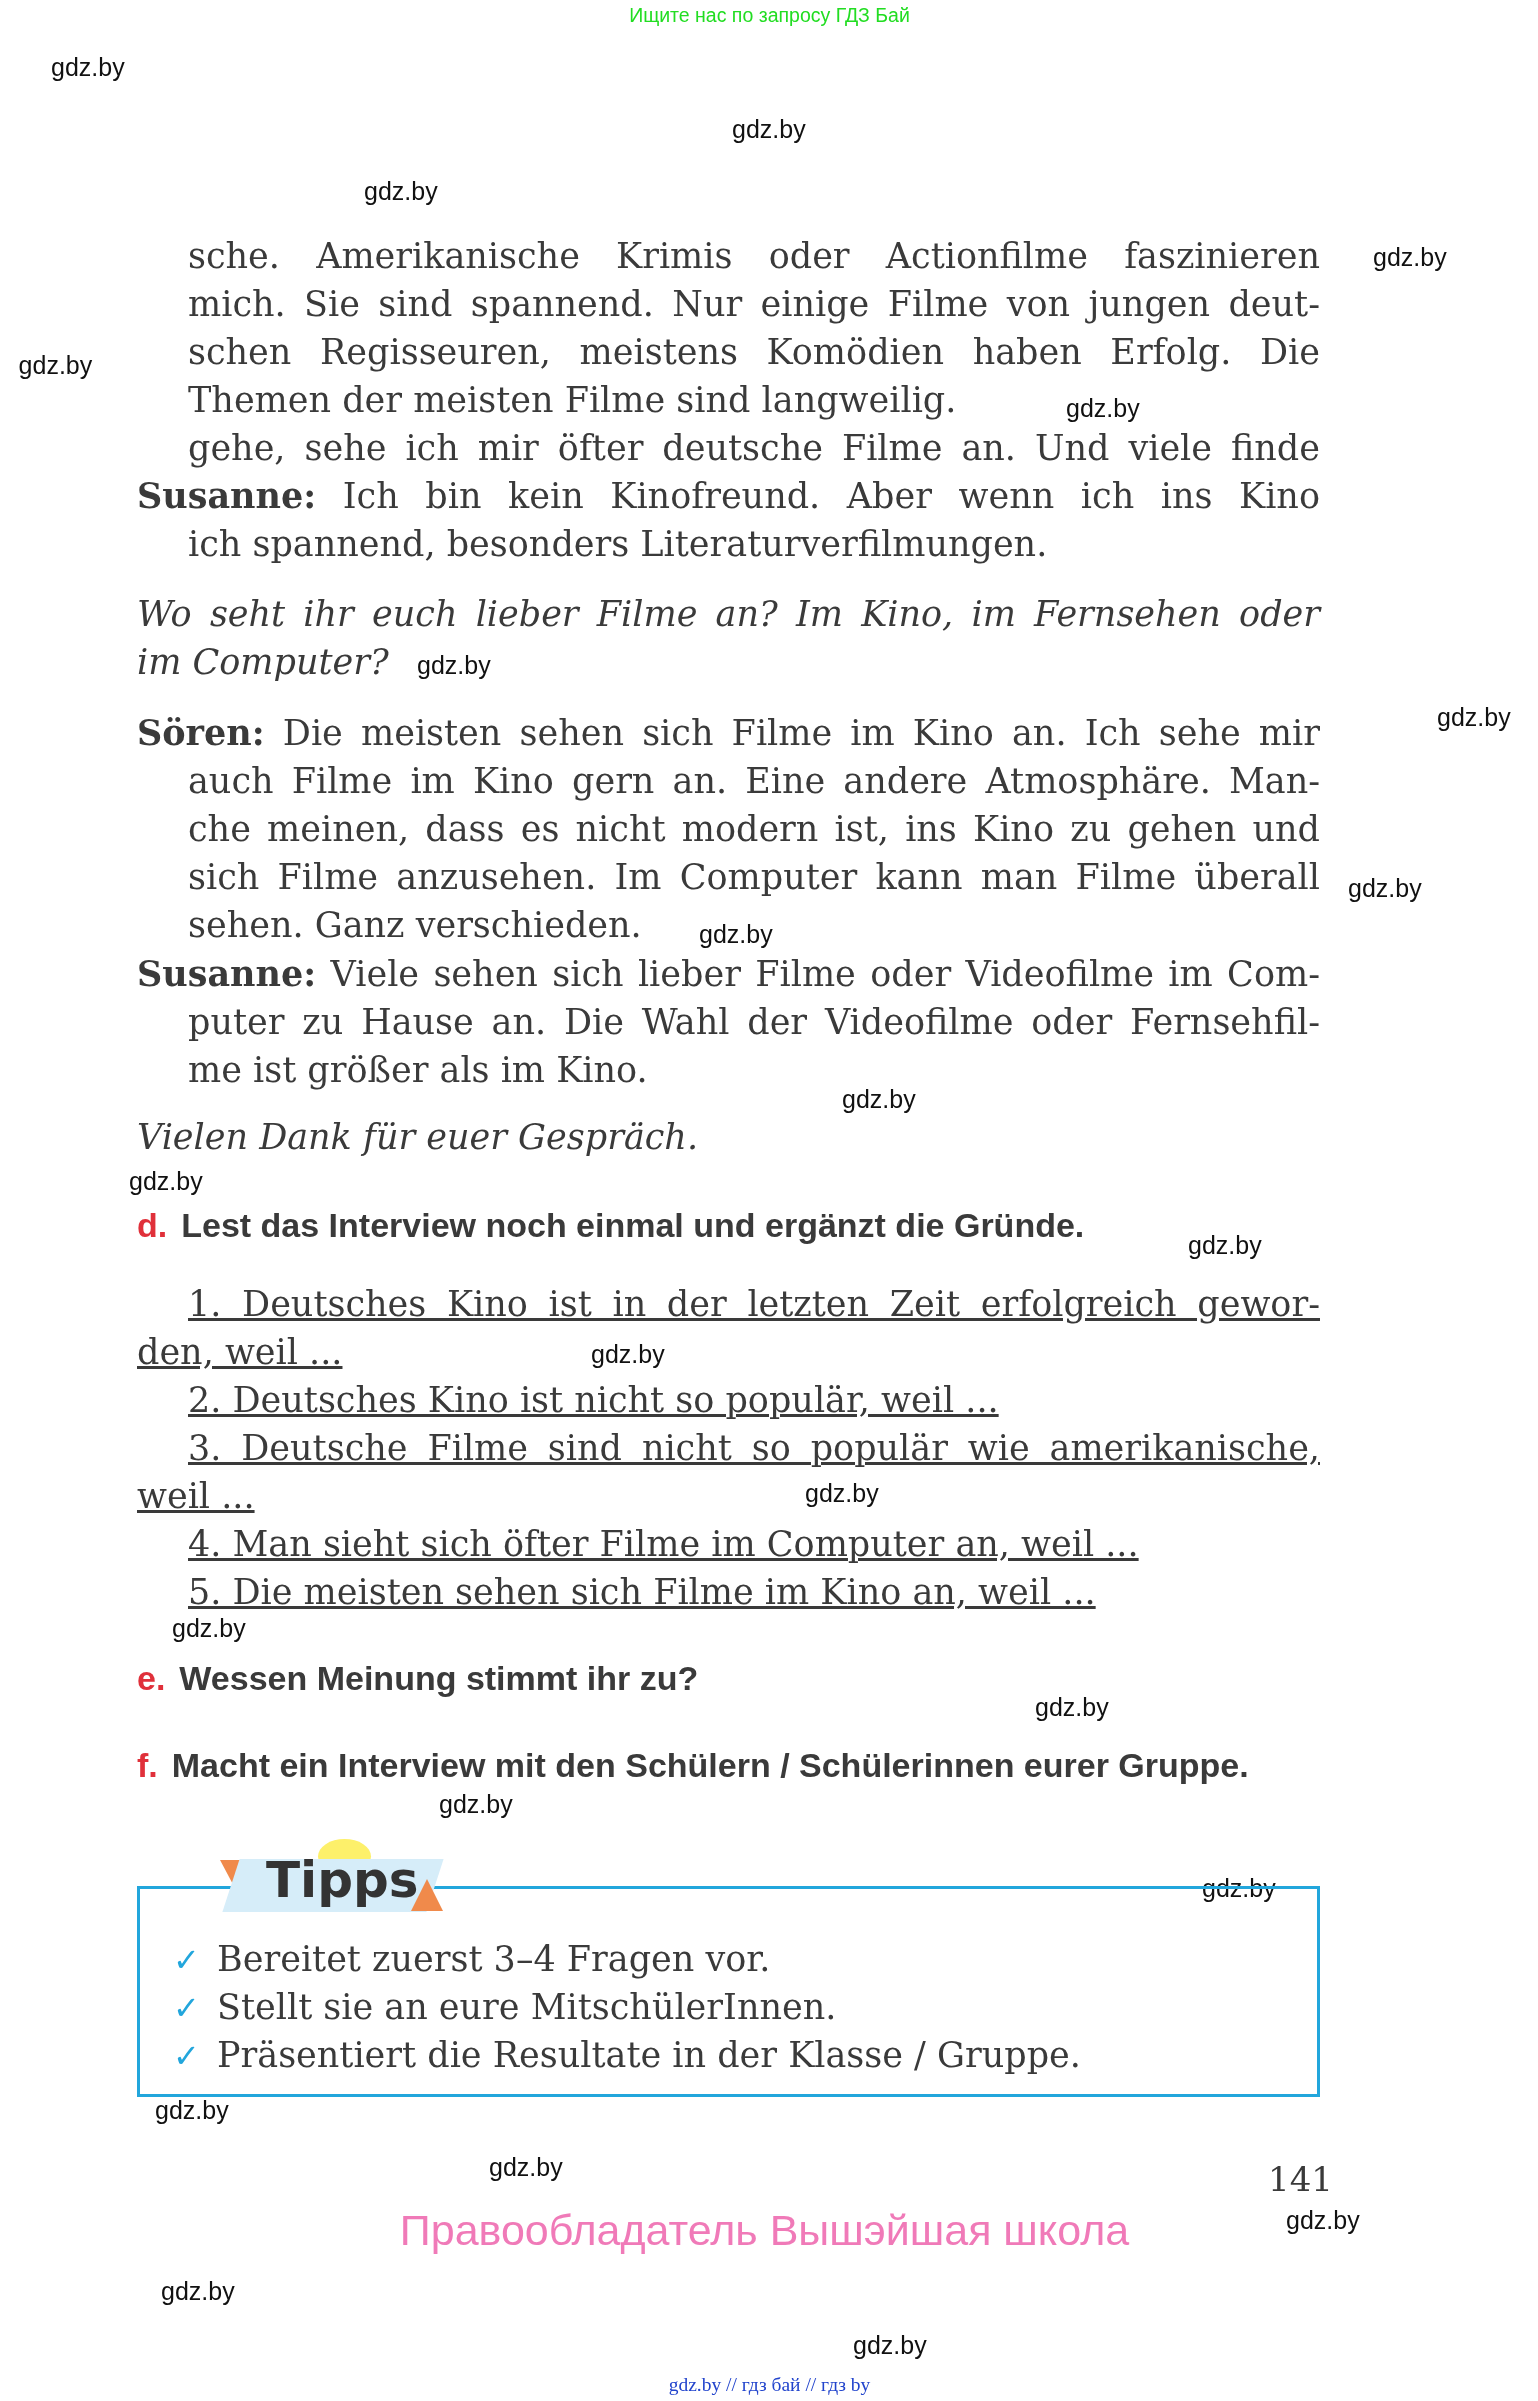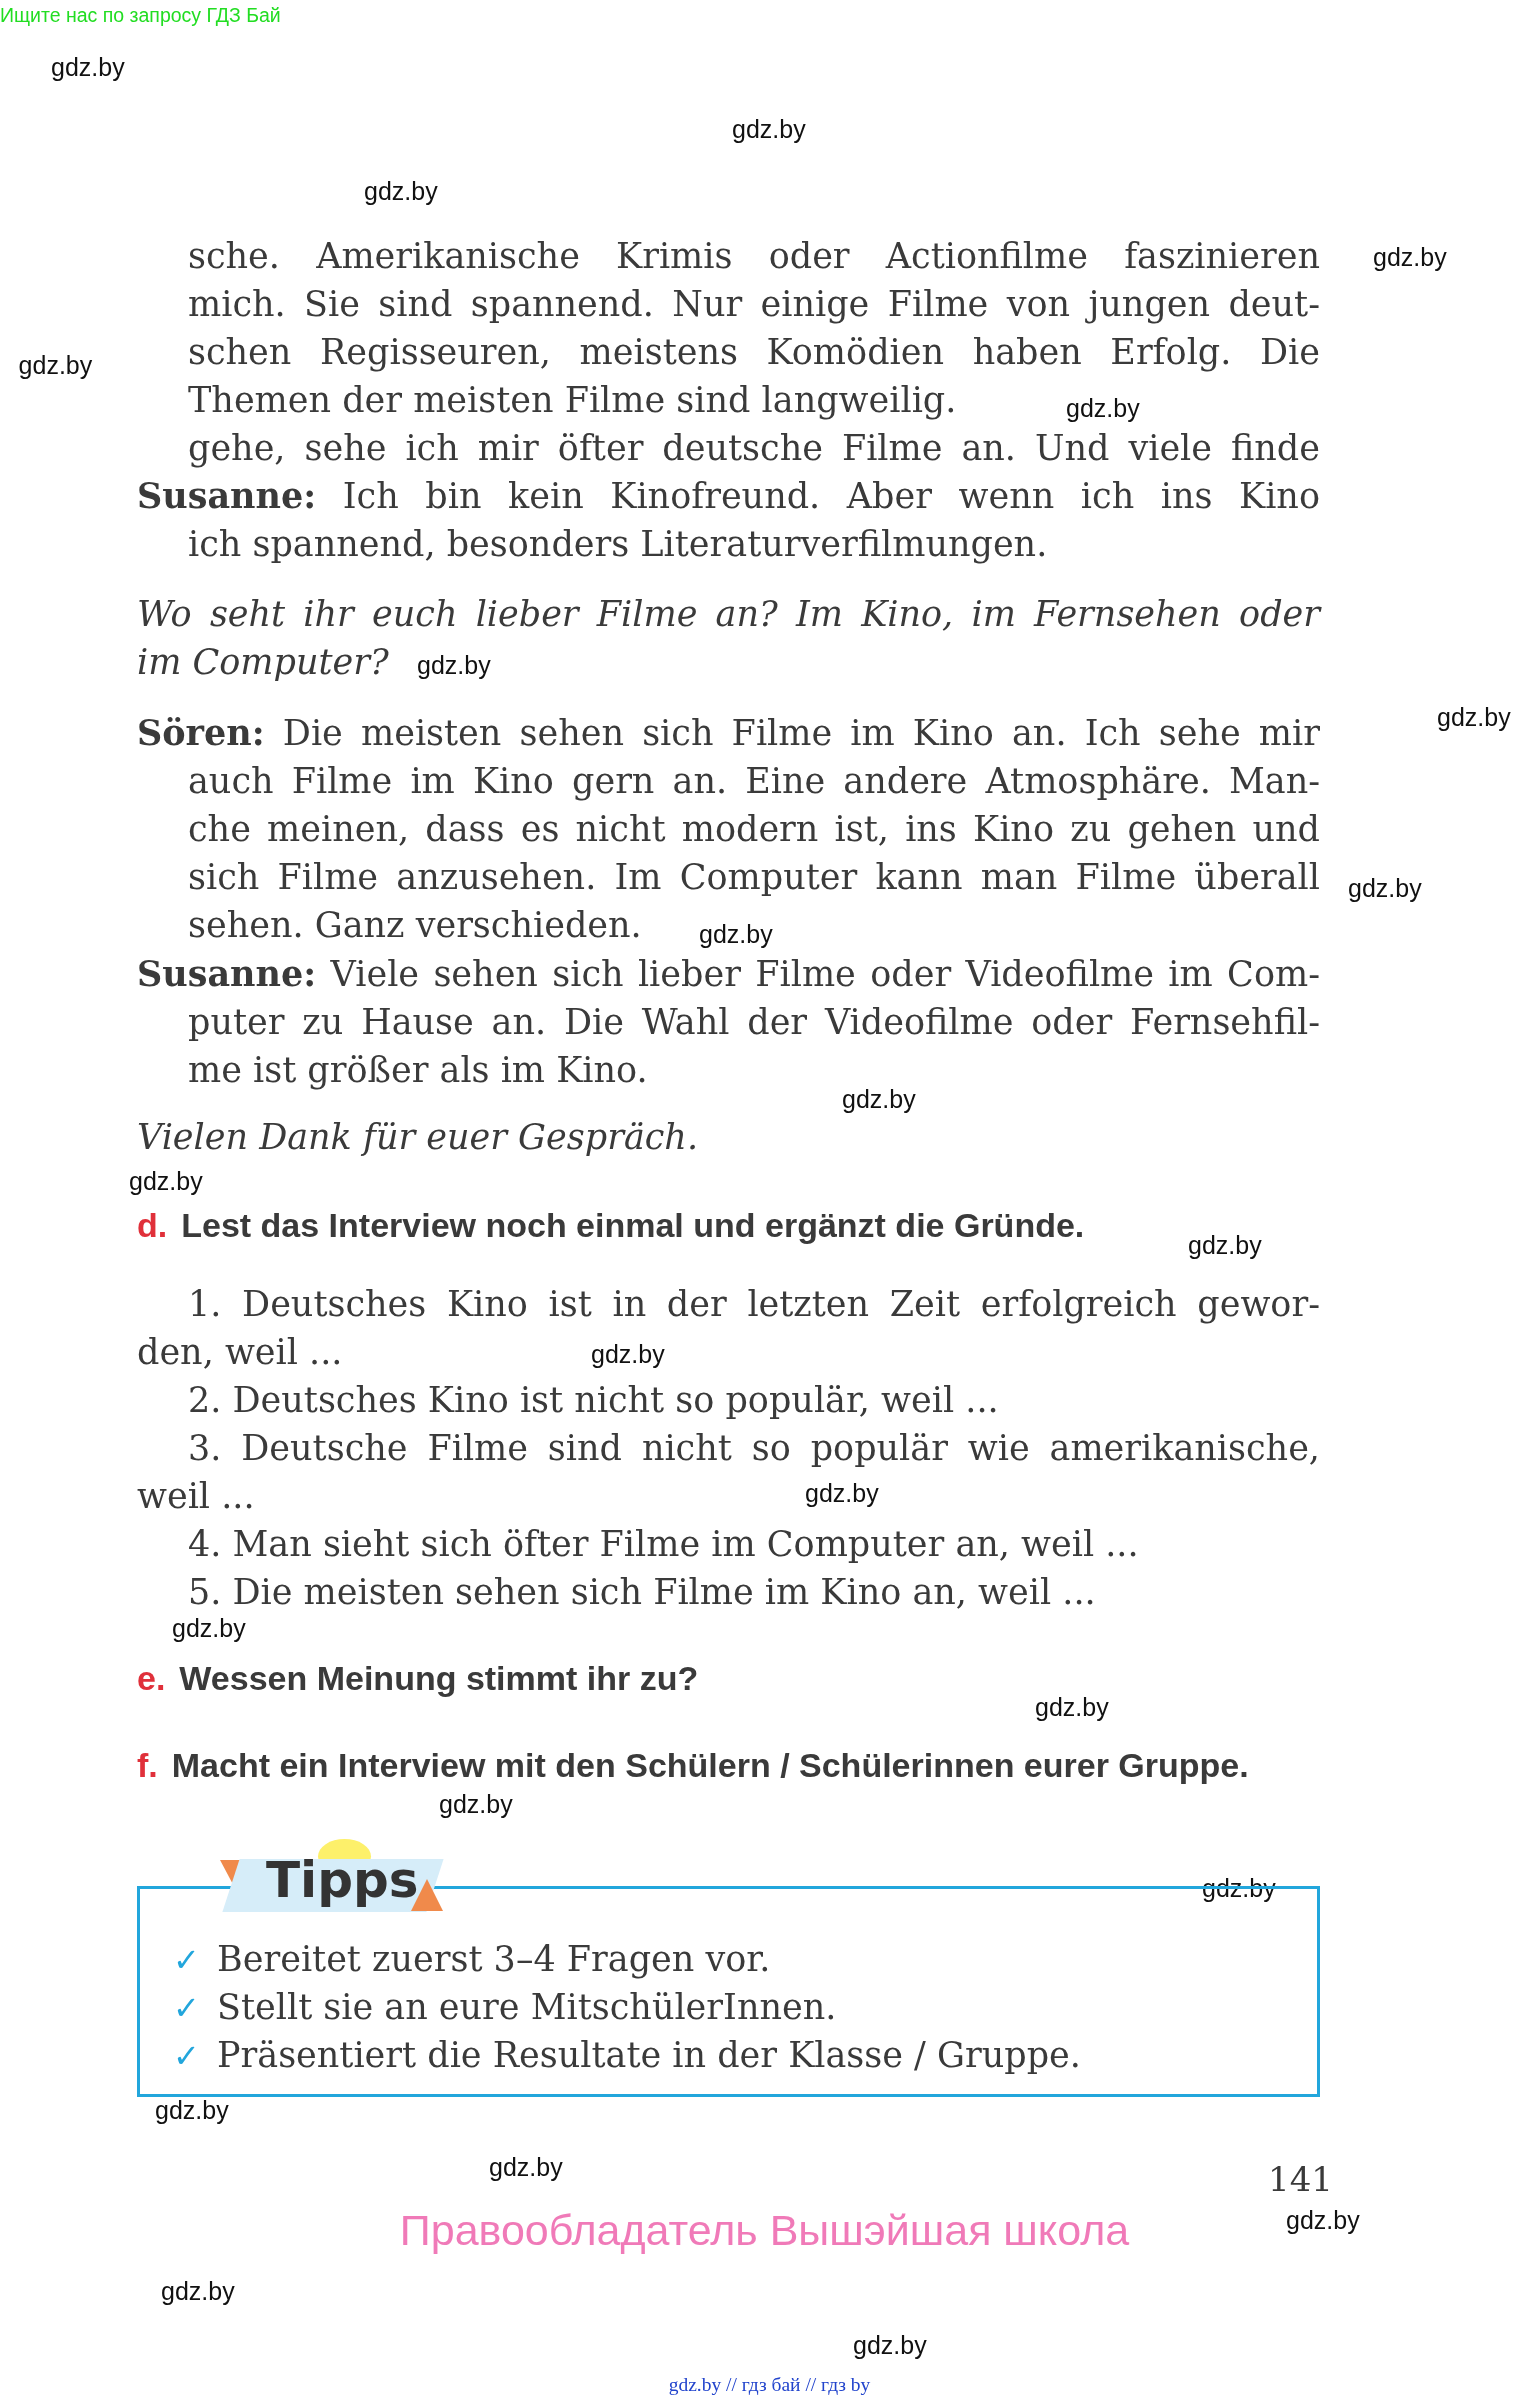--- a/index.html
+++ b/index.html
@@ -1,29 +1,29 @@
 <!DOCTYPE html>
 <html style="font-size:14px"><head>
 <meta charset="utf-8">
 <style>
   html, body { margin:0; padding:0; background:#fff; }
   body { width:1539px; height:2401px; position:relative; overflow:hidden; }
   .abs { position:absolute; white-space:nowrap; }
-  .banner { top:3.5px; left:0; width:1539px; text-align:left; color:#22dd22; font-family:"Liberation Sans", sans-serif; font-size:19.5px; }
+  .banner { top:3.5px; left:0; width:1539px; text-align:center; color:#22dd22; font-family:"Liberation Sans", sans-serif; font-size:19.5px; }
   .wm { font-family:"Liberation Sans", sans-serif; font-size:25px; color:#111; }
   .serif { font-family:"DejaVu Serif", serif; color:#3a3a3a; font-size:35px; line-height:48px; }
   .para { position:absolute; left:137px; width:1183px; }
   .para .ln { display:block; text-align:justify; text-align-last:justify; white-space:nowrap; height:48px; }
   .para .ln.last { text-align-last:left; }
   .para .ln.ind { padding-left:51px; }
   .speaker { font-weight:bold; }
   .ital { font-style:italic; }
   .task { position:absolute; left:137px; font-family:"Liberation Sans", sans-serif; font-weight:bold; font-size:34px; color:#3a3a3a; white-space:nowrap; }
   .task .letter { color:#e0303a; margin-right:14px; }
-  .num { position:absolute; left:137px; width:1183px; }
+  .num { position:absolute; left:137px; width:1183px;text-decoration:underline; }
   .num .ln { display:block; height:48px; white-space:nowrap; }
   .num .ln.first { padding-left:51px; text-align:justify; text-align-last:justify; }
   .num .ln.sub { padding-left:51px; }
   .tipbox { position:absolute; left:137px; top:1886px; width:1183px; height:211px; border:3.5px solid #22a6dc; box-sizing:border-box; }
   .tiphead { position:absolute; left:220px; top:1839px; width:230px; height:73px; }
   .tiphead .bg { position:absolute; left:10.6px; top:19.5px; width:204px; height:53px; background:#d6edf9; transform:skewX(-18deg); }
   .tiphead .sun { position:absolute; left:98px; top:0; width:53px; height:35px; border-radius:50%; background:#fdf06a; }
   .tiphead .triL { position:absolute; left:0; top:21px; width:0; height:0; border-left:17.7px solid transparent; border-right:17.7px solid transparent; border-top:32px solid #f08a4b; }
   .tiphead .triR { position:absolute; left:191px; top:40px; width:0; height:0; border-left:16px solid transparent; border-right:16px solid transparent; border-bottom:32px solid #f08a4b; }
   .tiphead .label { position:absolute; left:46px; top:12.4px; font-family:"DejaVu Sans", sans-serif; font-weight:bold; font-size:50px; color:#333; }

